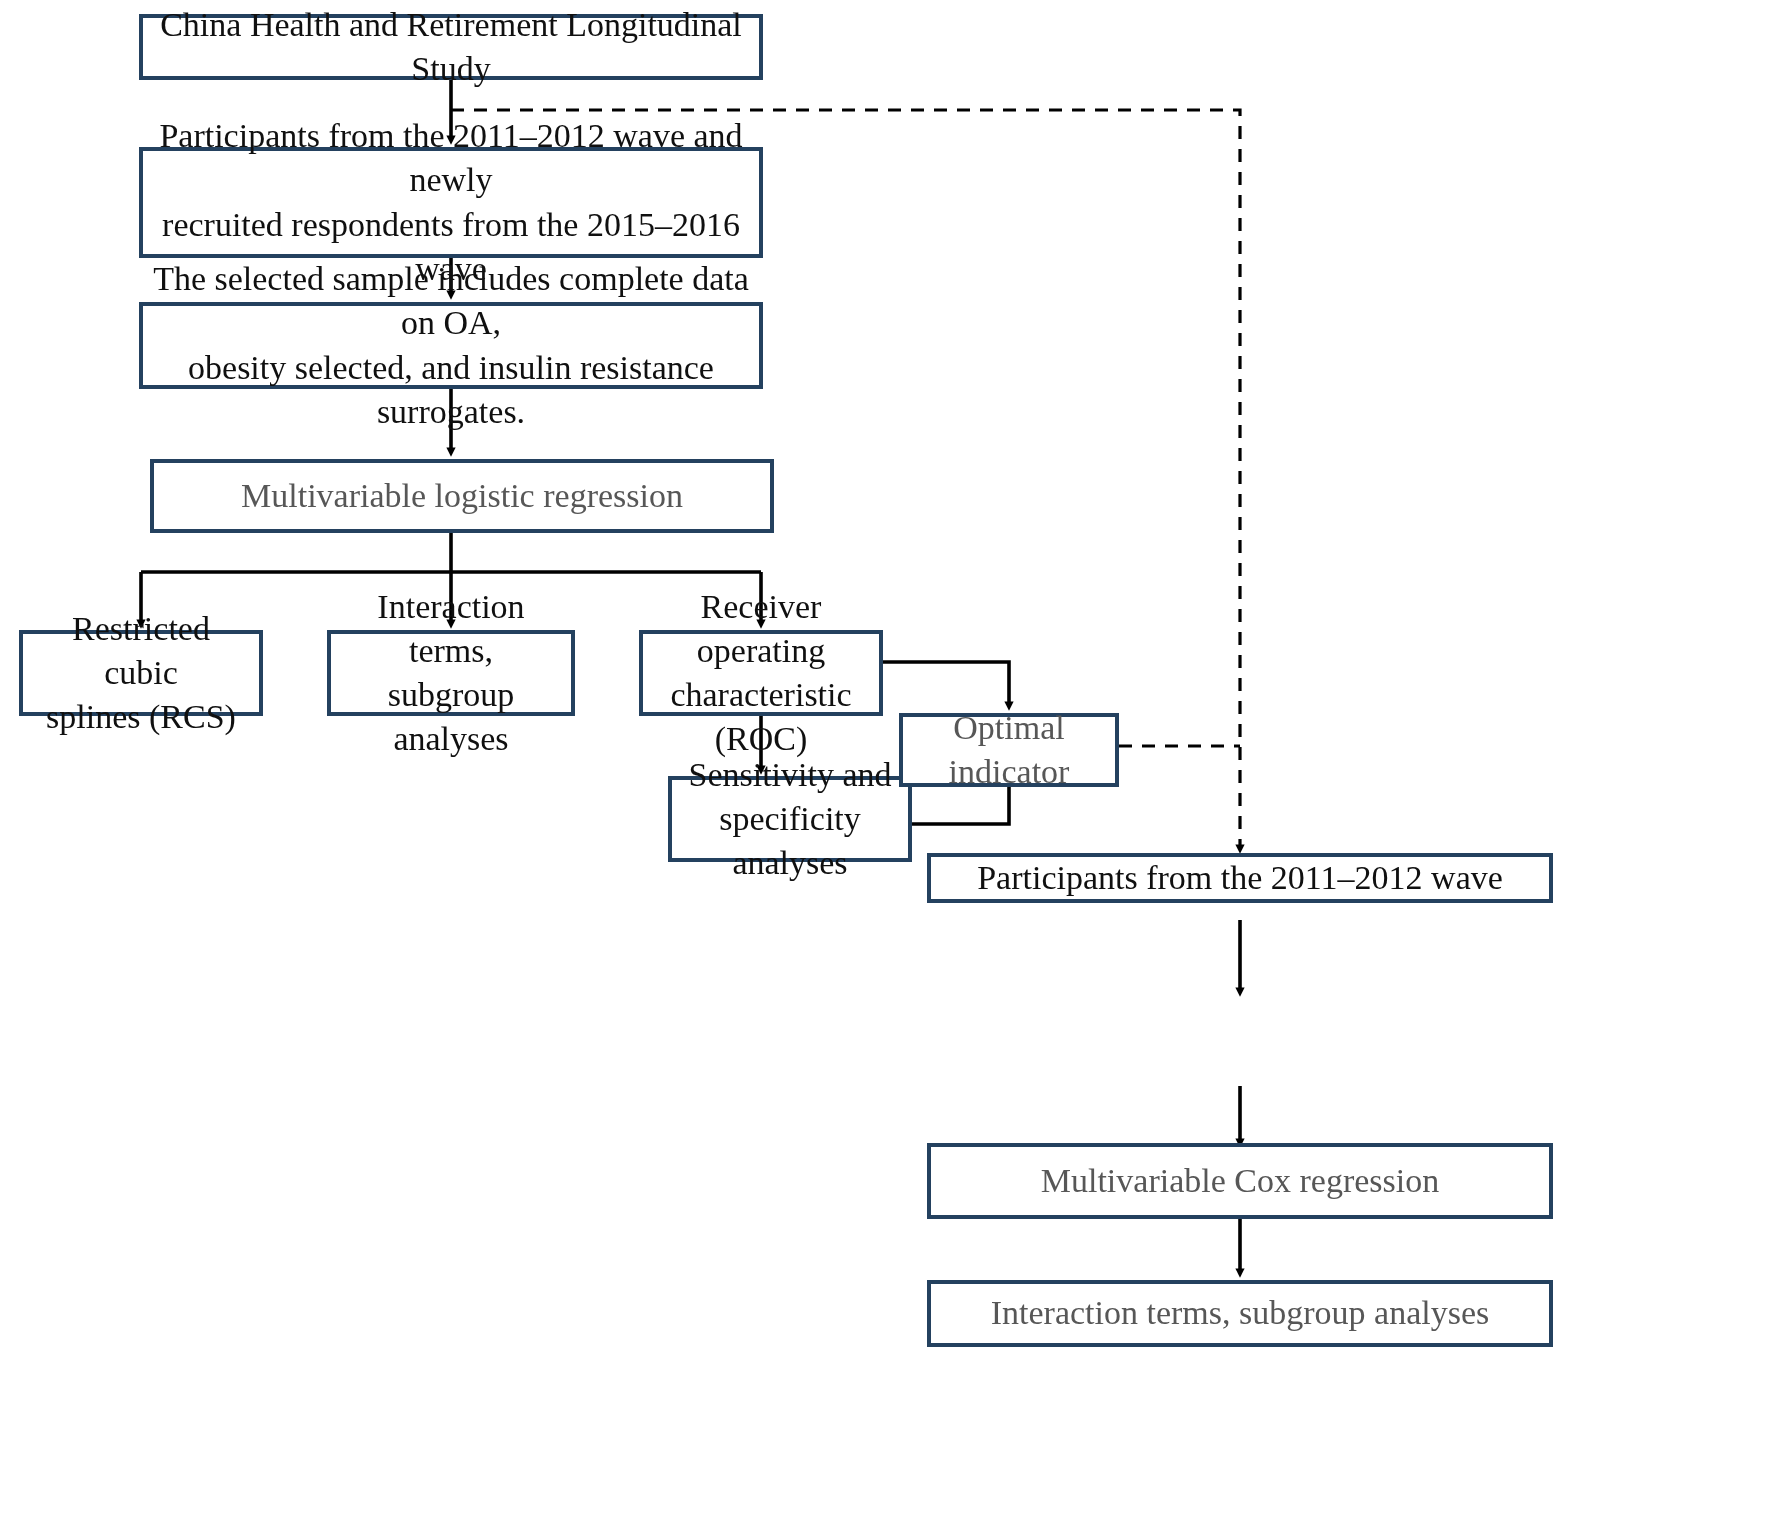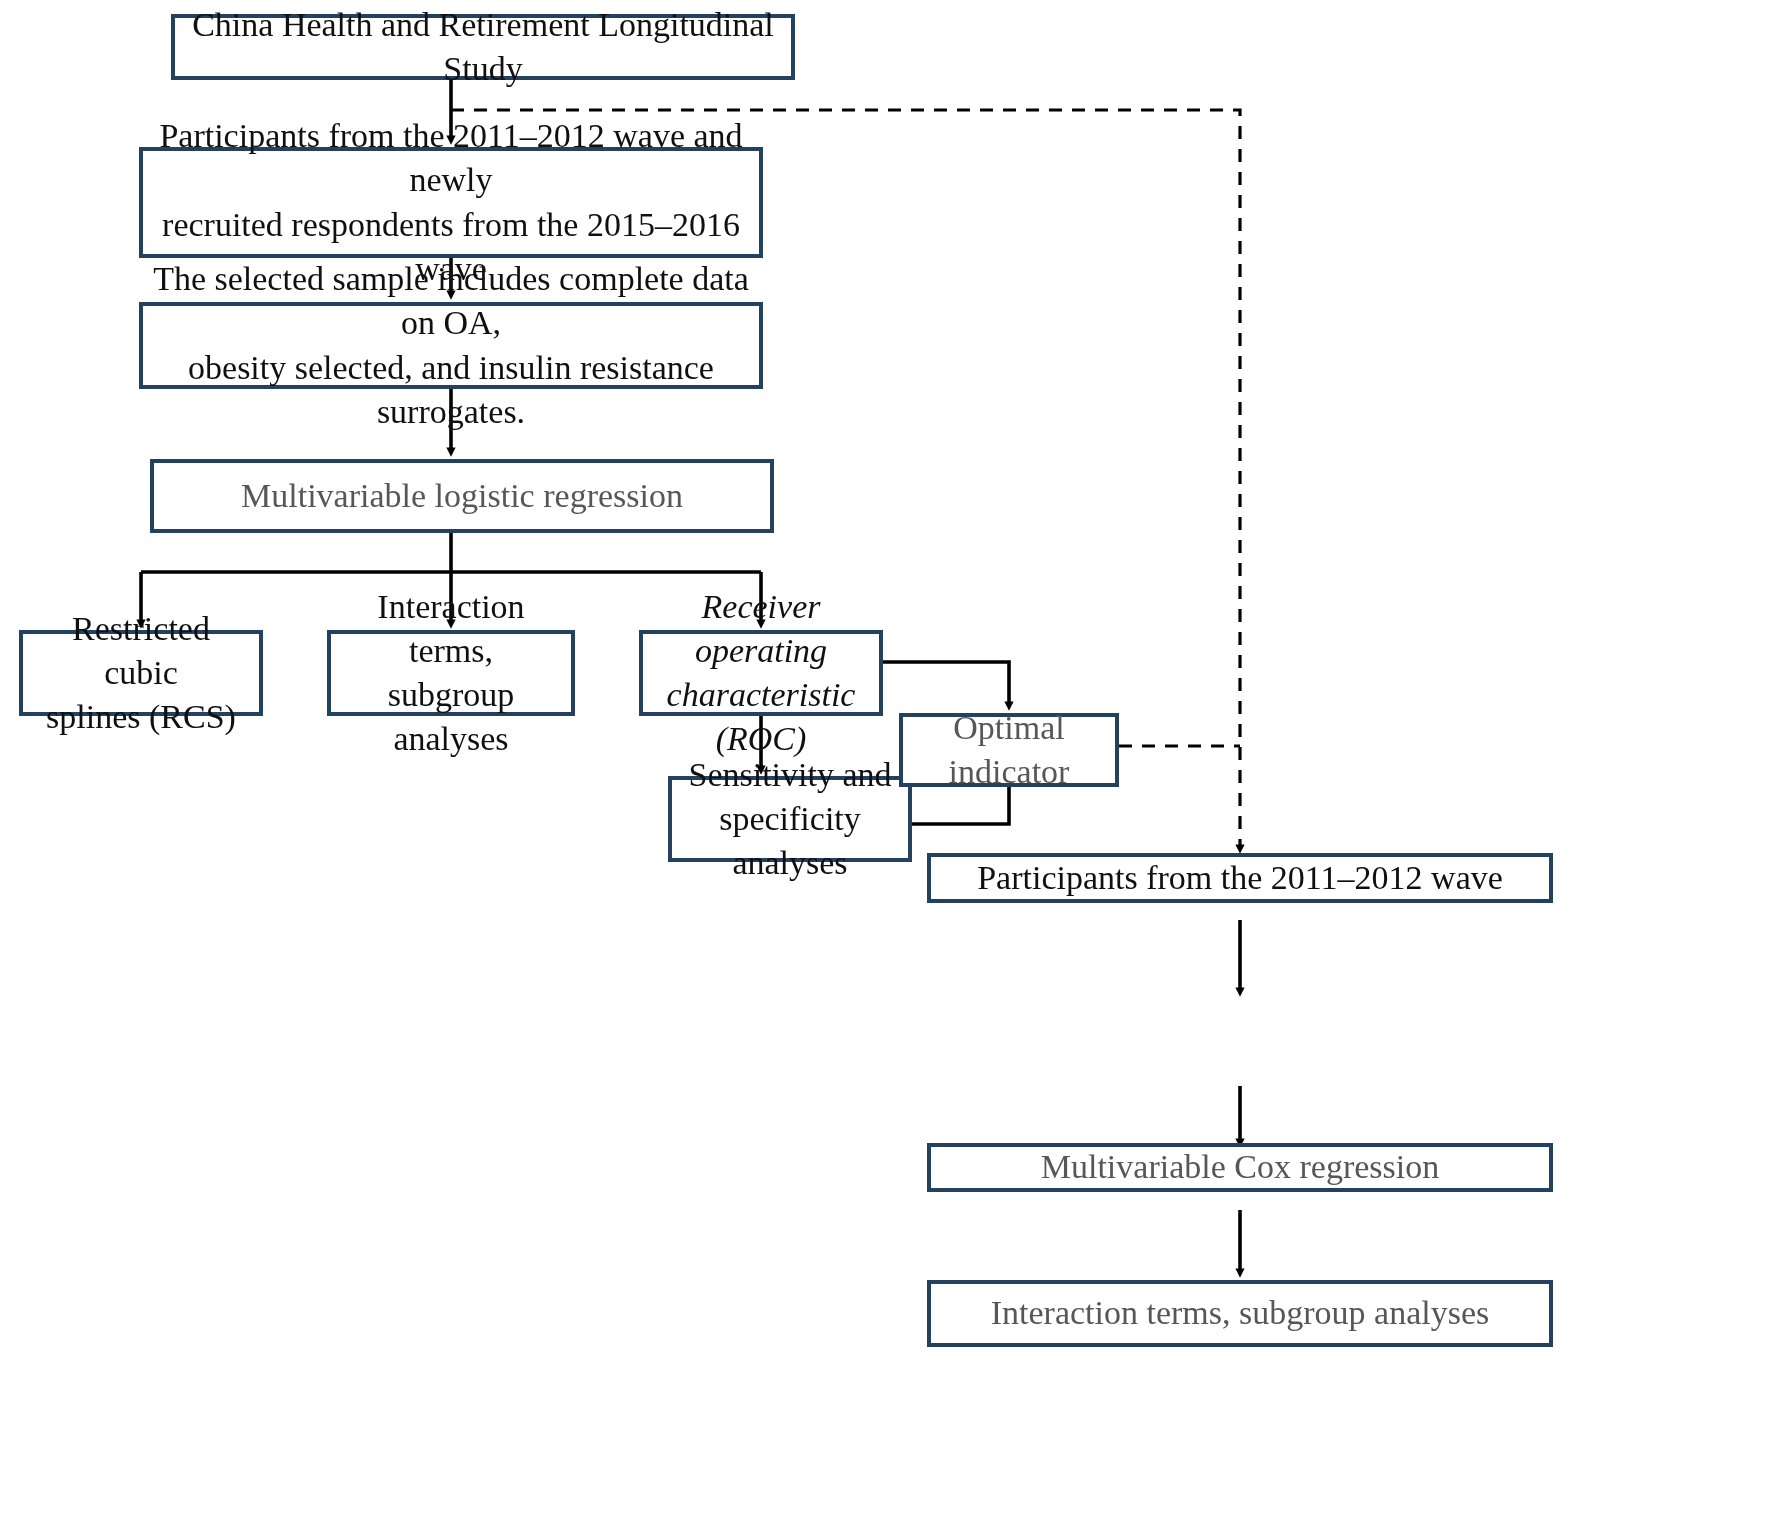--- a/index.html
+++ b/index.html
@@ -93,21 +93,21 @@
     </g>
 
     <g stroke="#000000" stroke-width="3.2" fill="none" stroke-dasharray="13 10">
 
       <path d="M451,110 L1240,110 L1240,849" marker-end="url(#ahd)"></path>
 
       <path d="M1119,746 L1240,746"></path>
     </g>
   </svg>
 
-  <div class="node f34" style="left:139px; top:14px; width:624px; height:66px;margin-left:32px;">
+  <div class="node f34" style="left:139px; top:14px; width:624px; height:66px;">
     <span class="txt">China Health and Retirement Longitudinal Study</span>
   </div>
 
   <div class="node f34" style="left:139px; top:147px; width:624px; height:111px;">
     <span class="txt">Participants from the 2011–2012 wave and newly
 recruited respondents from the 2015–2016 wave</span>
   </div>
 
   <div class="node f34" style="left:139px; top:302px; width:624px; height:87px;">
     <span class="txt">The selected sample includes complete data on OA,
@@ -121,40 +121,40 @@
   <div class="node f34" style="left:19px; top:630px; width:244px; height:86px;">
     <span class="txt">Restricted cubic
 splines (RCS)</span>
   </div>
 
   <div class="node f34" style="left:327px; top:630px; width:248px; height:86px;">
     <span class="txt">Interaction terms,
 subgroup analyses</span>
   </div>
 
-  <div class="node f34" style="left:639px; top:630px; width:244px; height:86px;font-style:italic;">
+  <div class="node f34" style="left:639px; top:630px; width:244px; height:86px;">
     <span class="txt">Receiver operating
 characteristic (ROC)</span>
   </div>
 
   <div class="node f34" style="left:639px; top:776px; width:244px; height:86px;margin-left:29px;">
     <span class="txt">Sensitivity and
 specificity analyses</span>
   </div>
 
   <div class="node f34" style="left:899px; top:713px; width:220px; height:74px;">
     <span class="txt gray">Optimal indicator</span>
   </div>
 
   <div class="node f34" style="left:927px; top:853px; width:626px; height:50px;">
     <span class="txt">Participants from the 2011–2012 wave</span>
   </div>
 
 
-  <div class="node f34" style="left:927px; top:1143px; width:626px; height:49px;">
+  <div class="node f34" style="left:927px; top:1143px; width:626px; height:76px;">
     <span class="txt gray">Multivariable Cox regression</span>
   </div>
 
   <div class="node f34" style="left:927px; top:1280px; width:626px; height:67px;">
     <span class="txt gray">Interaction terms, subgroup analyses</span>
   </div>
 
 </div>
 
 </body></html>

